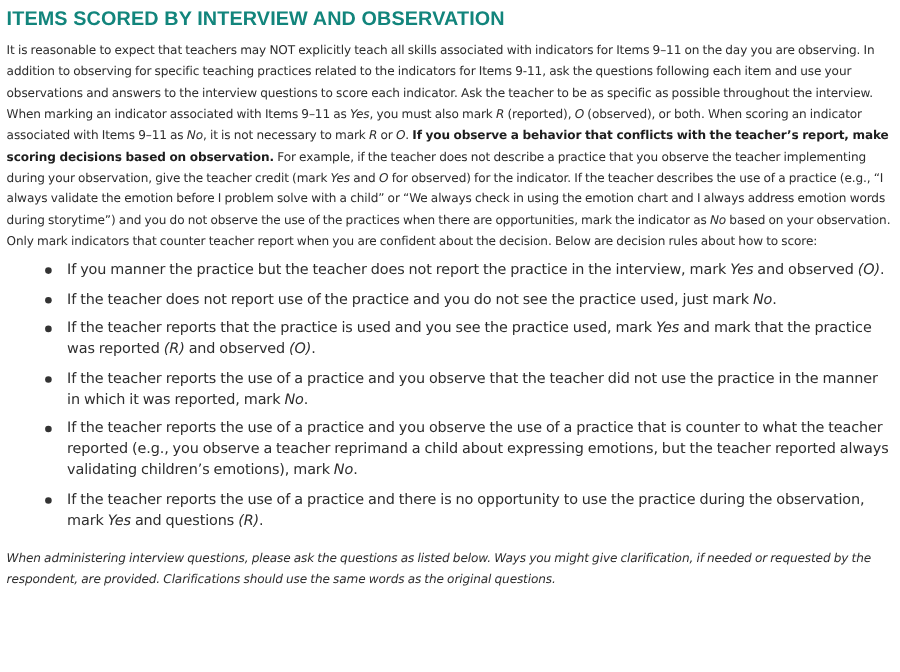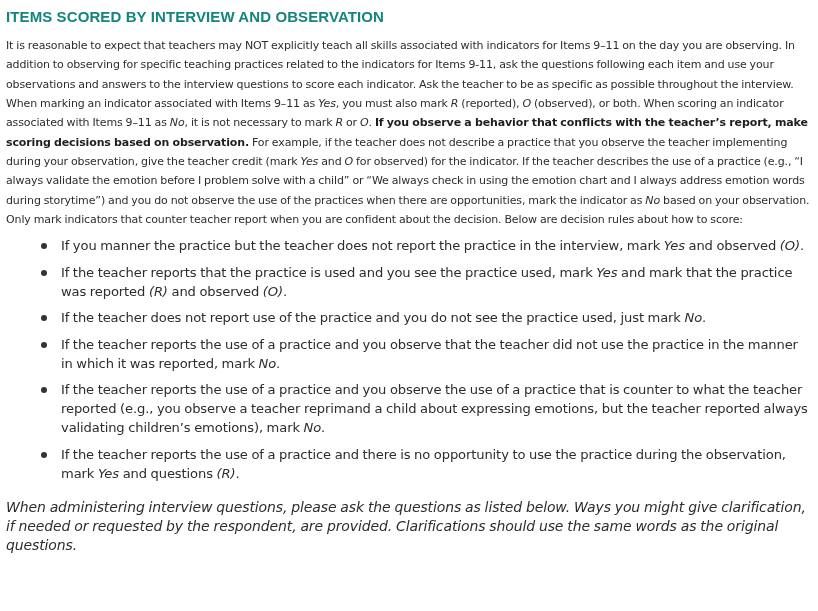--- a/index.html
+++ b/index.html
@@ -15,21 +15,21 @@
       color: #2b2b2b;
     }
     .page {
       position: relative;
       padding: 6px 6px 0 6px;
     }
     h1 {
       margin: 0;
       font-family: "Liberation Sans", "DejaVu Sans", sans-serif;
       font-weight: 700;
-      font-size: 15px;
+      font-size: 18px;
       letter-spacing: 0.1px;
       color: #12857c;
       line-height: 22px;
       height: 26px;
     }
     .intro {
       margin: 4px 0 0 0;
       font-size: 11px;
       line-height: 19.35px;
       letter-spacing: -0.12px;
@@ -58,21 +58,21 @@
       left: 35px;
       top: 7px;
       width: 6px;
       height: 6px;
       border-radius: 50%;
       background: #333;
     }
     ul.rules li i { font-style: italic; }
     .outro {
       margin: 15px 0 0 0;
-      font-size: 14px;
+      font-size: 11px;
       line-height: 19px;
       letter-spacing: -0.12px;
       word-spacing: -0.4px;
       font-style: italic;
       color: #2d2d2d;
     }
   </style>
 </head>
 <body>
 
@@ -81,25 +81,25 @@
 
   <p class="intro"><span>It is reasonable to expect that teachers may NOT explicitly teach all skills associated with indicators for Items 9–11 on the day you are observing. In addition to observing for specific teaching practices related to the indicators for Items 9-11, ask the questions following each item and use your observations and answers to the interview questions to score each indicator. Ask the teacher to be as specific as possible throughout the interview. When marking an indicator associated with Items 9–11 as </span><i>Yes</i><span>, you must also mark </span><i>R</i><span> (reported), </span><i>O</i><span> (observed), or both. When scoring an indicator associated with Items 9–11 as </span><i>No</i><span>, it is not necessary to mark </span><i>R</i><span> or </span><i>O</i><span>. </span><b>If you observe a behavior that conflicts with the teacher’s report, make scoring decisions based on observation.</b><span> For example, if the teacher does not describe a practice that you observe the teacher implementing during your observation, give the teacher credit (mark </span><i>Yes</i><span> and </span><i>O</i><span> for observed) for the indicator. If the teacher describes the use of a practice (e.g., “I always validate the emotion before I problem solve with a child” or “We always check in using the emotion chart and I always address emotion words during storytime”) and you do not observe the use of the practices when there are opportunities, mark the indicator as </span><i>No</i><span> based on your observation. Only mark indicators that counter teacher report when you are confident about the decision. Below are decision rules about how to score:</span></p>
 
   <ul class="rules">
     <li>
       <span class="bullet"></span>
       <span>If you manner the practice but the teacher does not report the practice in the interview, mark </span><i>Yes</i><span> and observed </span><i>(O)</i><span>.</span>
     </li>
     <li>
       <span class="bullet"></span>
-      <span>If the teacher reports that the practice is used and you see the practice used, mark </span><i>Yes</i><span> and mark that the practice was reported </span><i>(R)</i><span> and observed </span><i>(O)</i><span>.</span>
+      <span>If the teacher does not report use of the practice and you do not see the practice used, just mark </span><i>No</i><span>.</span>
     </li>
     <li>
       <span class="bullet"></span>
-      <span>If the teacher does not report use of the practice and you do not see the practice used, just mark </span><i>No</i><span>.</span>
+      <span>If the teacher reports that the practice is used and you see the practice used, mark </span><i>Yes</i><span> and mark that the practice was reported </span><i>(R)</i><span> and observed </span><i>(O)</i><span>.</span>
     </li>
     <li>
       <span class="bullet"></span>
       <span>If the teacher reports the use of a practice and you observe that the teacher did not use the practice in the manner in which it was reported, mark </span><i>No</i><span>.</span>
     </li>
     <li>
       <span class="bullet"></span>
       <span>If the teacher reports the use of a practice and you observe the use of a practice that is counter to what the teacher reported (e.g., you observe a teacher reprimand a child about expressing emotions, but the teacher reported always validating children’s emotions), mark </span><i>No</i><span>.</span>
     </li>
     <li>

